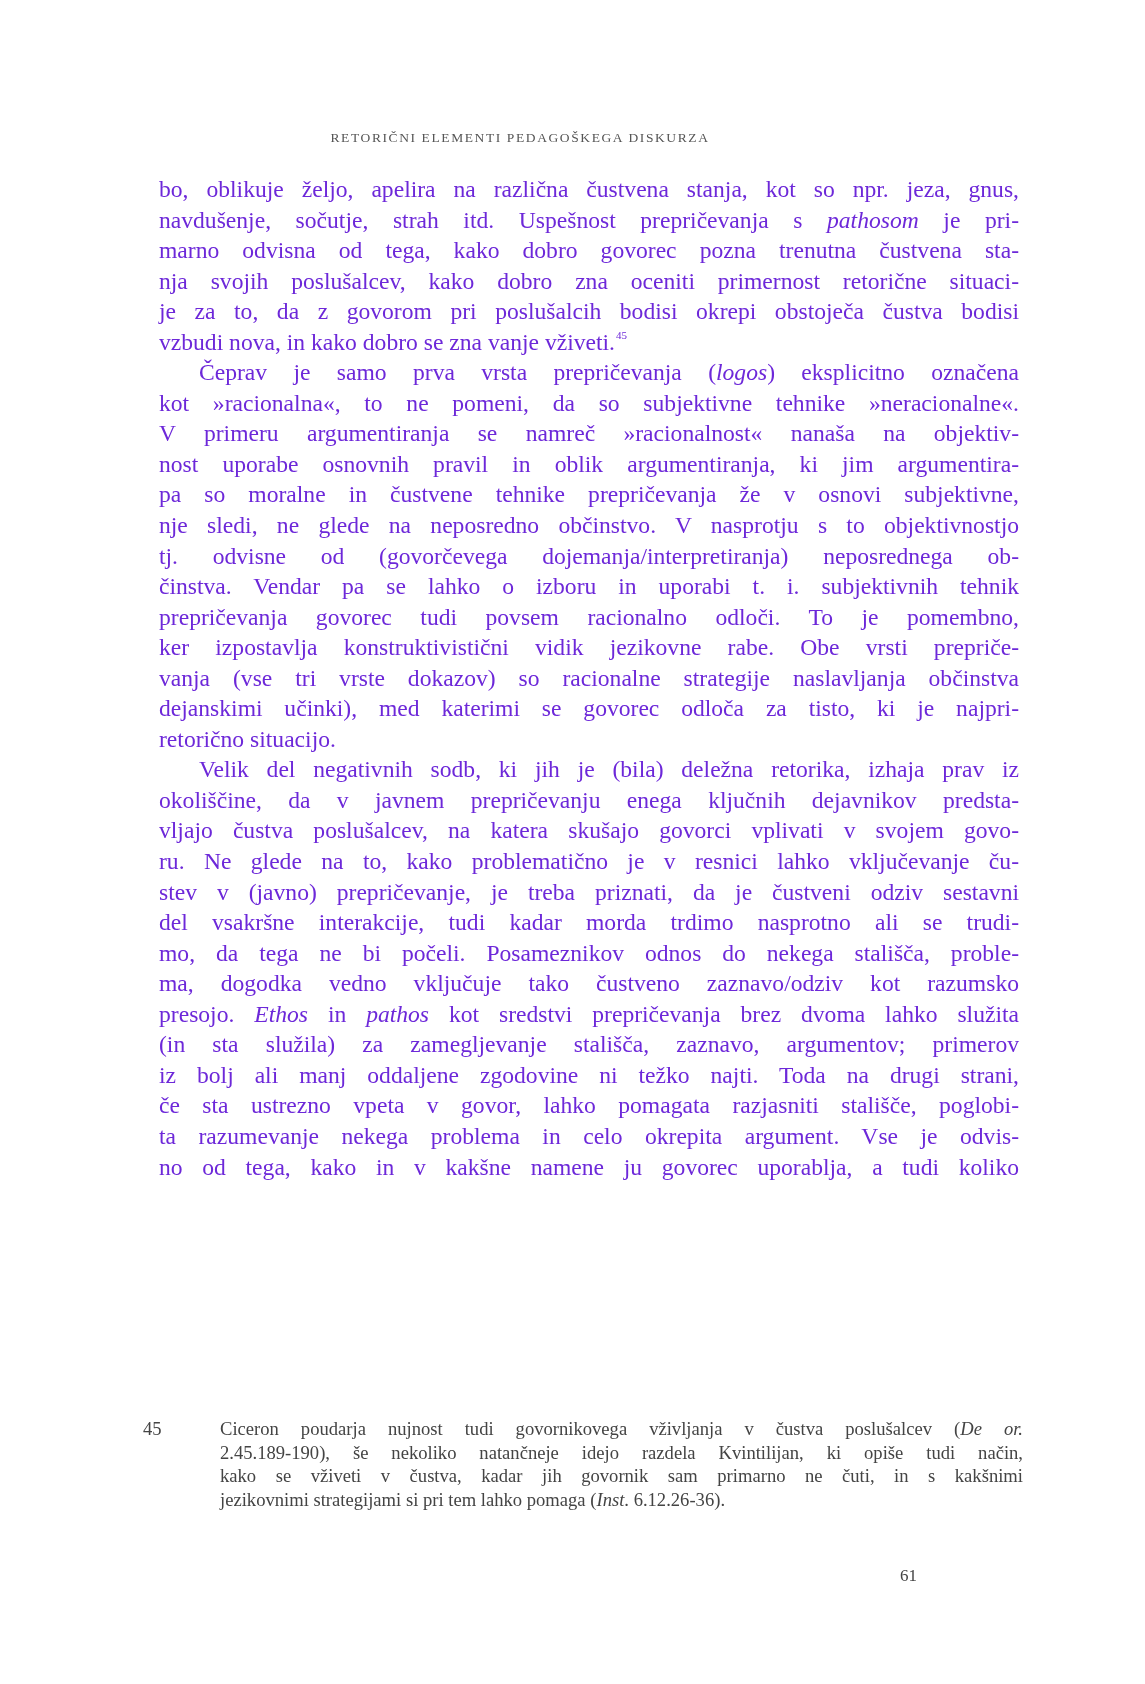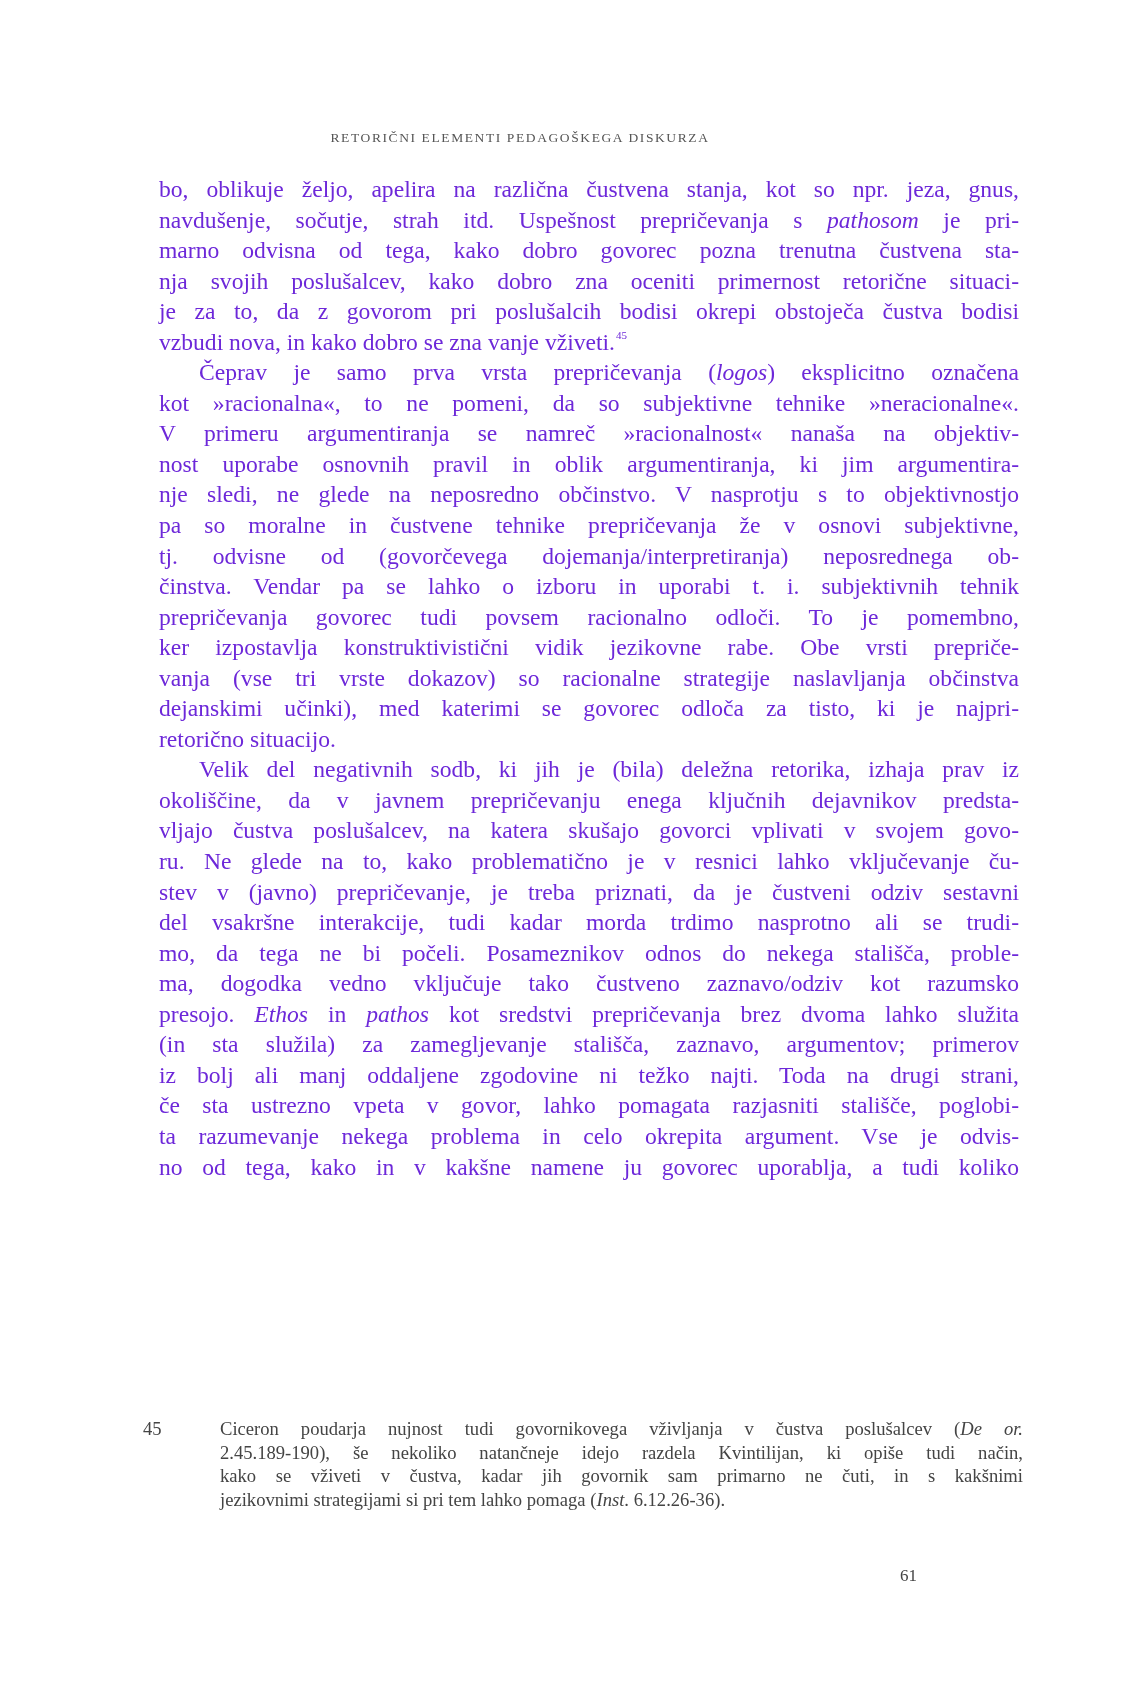--- a/index.html
+++ b/index.html
@@ -45,22 +45,22 @@
       <span class="line"><span>bo, oblikuje željo, apelira na različna čustvena stanja, kot so npr. jeza, gnus,</span></span>
       <span class="line"><span>navdušenje, sočutje, strah itd. Uspešnost prepričevanja s </span><em>pathosom</em><span> je pri-</span></span>
       <span class="line"><span>marno odvisna od tega, kako dobro govorec pozna trenutna čustvena sta-</span></span>
       <span class="line"><span>nja svojih poslušalcev, kako dobro zna oceniti primernost retorične situaci-</span></span>
       <span class="line"><span>je za to, da z govorom pri poslušalcih bodisi okrepi obstoječa čustva bodisi</span></span>
       <span class="line last"><span>vzbudi nova, in kako dobro se zna vanje vživeti.</span><sup class="fnref">45</sup></span>
       <span class="line indent"><span>Čeprav je samo prva vrsta prepričevanja (</span><em>logos</em><span>) eksplicitno označena</span></span>
       <span class="line"><span>kot »racionalna«, to ne pomeni, da so subjektivne tehnike »neracionalne«.</span></span>
       <span class="line"><span>V primeru argumentiranja se namreč »racionalnost« nanaša na objektiv-</span></span>
       <span class="line"><span>nost uporabe osnovnih pravil in oblik argumentiranja, ki jim argumentira-</span></span>
+      <span class="line"><span>pa so moralne in čustvene tehnike prepričevanja že v osnovi subjektivne,</span></span>
       <span class="line"><span>nje sledi, ne glede na neposredno občinstvo. V nasprotju s to objektivnostjo</span></span>
-      <span class="line"><span>pa so moralne in čustvene tehnike prepričevanja že v osnovi subjektivne,</span></span>
       <span class="line"><span>tj. odvisne od (govorčevega dojemanja/interpretiranja) neposrednega ob-</span></span>
       <span class="line"><span>činstva. Vendar pa se lahko o izboru in uporabi t. i. subjektivnih tehnik</span></span>
       <span class="line"><span>prepričevanja govorec tudi povsem racionalno odloči. To je pomembno,</span></span>
       <span class="line"><span>ker izpostavlja konstruktivistični vidik jezikovne rabe. Obe vrsti prepriče-</span></span>
       <span class="line"><span>vanja (vse tri vrste dokazov) so racionalne strategije naslavljanja občinstva</span></span>
       <span class="line"><span>dejanskimi učinki), med katerimi se govorec odloča za tisto, ki je najpri-</span></span>
       <span class="line last"><span>retorično situacijo.</span></span>
       <span class="line indent"><span>Velik del negativnih sodb, ki jih je (bila) deležna retorika, izhaja prav iz</span></span>
       <span class="line"><span>okoliščine, da v javnem prepričevanju enega ključnih dejavnikov predsta-</span></span>
       <span class="line"><span>vljajo čustva poslušalcev, na katera skušajo govorci vplivati v svojem govo-</span></span>

